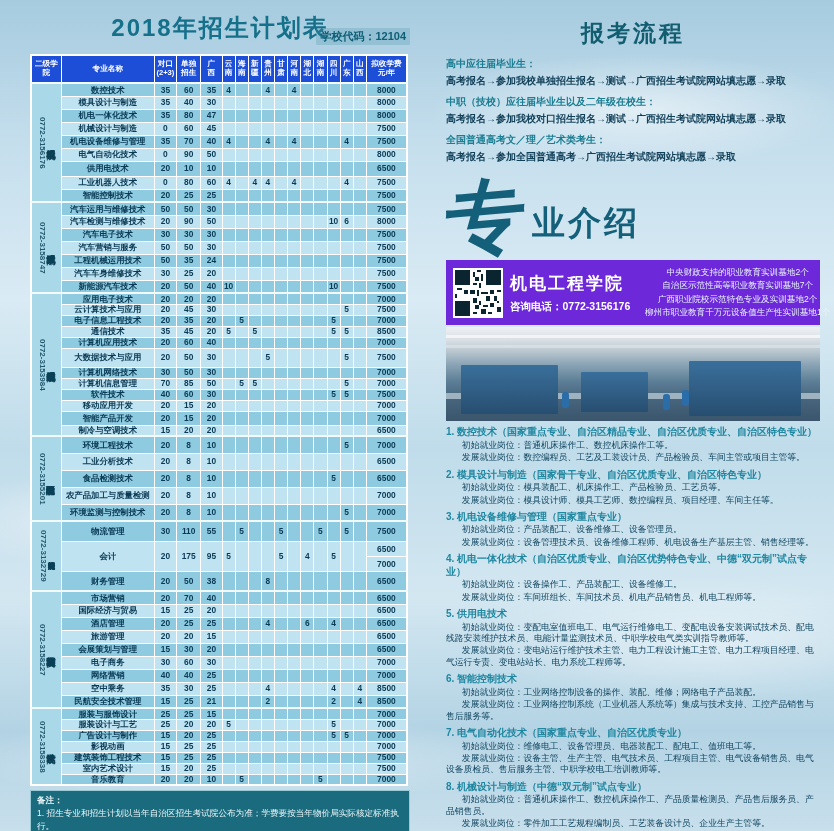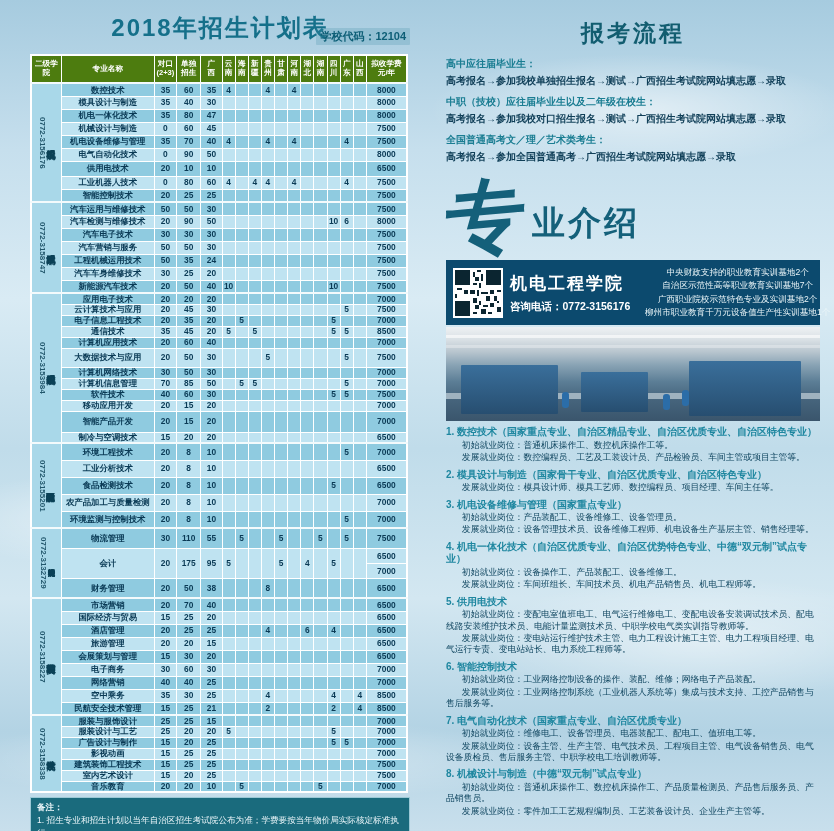--- a/index.html
+++ b/index.html
@@ -14,21 +14,21 @@
       linear-gradient(180deg,#a6cbdf 0%,#c6dfed 18%,#d9ebf4 36%,#c0dcea 54%,#d3e7f1 72%,#b3d3e4 88%,#c8dfec 100%);
   }
   .poster{position:relative;width:834px;height:831px;}
   
   .left{position:absolute;left:30px;top:12px;width:380px;}
   .title-row{position:relative;height:34px;}
   .title-row h1{margin:0;text-align:center;font-size:24px;letter-spacing:2px;color:#15708a;font-weight:bold;}
   .school-code{position:absolute;right:0;bottom:1px;font-size:11px;font-weight:bold;color:#0d5e76;background:rgba(66,142,166,.25);padding:1px 4px;border-radius:1px;}
   table.plan{border-collapse:collapse;table-layout:fixed;width:378px;margin-top:8px;border:2px solid #fff;}
   table.plan th,table.plan td{border:1px solid #fff;padding:0 1px;text-align:center;overflow:hidden;}
-  table.plan th{background:#4d7c0f;color:#fff;font-size:7.6px;line-height:1.15;font-weight:bold;height:26px;}
+  table.plan th{background:#1d4ed8;color:#fff;font-size:7.6px;line-height:1.15;font-weight:bold;height:26px;}
   table.plan td{font-size:8.4px;font-weight:bold;color:#0a3a55;line-height:1;}
   tr.ra td{background:#8fcbe0;}
   tr.rb td{background:#bfe3f1;}
   tr.gstart td{border-top:2px solid #f3fafc;}
   td.major{text-align:left;padding-left:3px;white-space:nowrap;}
   td.gcell{background:#a9d8e9 !important;vertical-align:middle;padding:0;}
   .gwrap{display:flex;flex-direction:row;align-items:center;justify-content:center;}
   .gname{writing-mode:vertical-rl;text-orientation:upright;font-weight:bold;color:#0b4157;letter-spacing:0;}
   .gphone{writing-mode:vertical-rl;text-orientation:mixed;font-weight:bold;color:#0b4157;opacity:.85;}
   td.fee.split{padding:0;}
@@ -38,21 +38,21 @@
   .notes .nt{font-weight:bold;}
   
   .right{position:absolute;left:446px;top:18px;width:374px;}
   .proc-title{margin:0;font-size:23px;letter-spacing:3px;color:#125d70;font-weight:bold;text-align:center;}
   .proc{margin-top:8px;}
   .ptype{font-size:10px;font-weight:bold;color:#1a7d92;margin:7px 0 3px;}
   .pflow{font-size:10px;font-weight:bold;color:#103f58;letter-spacing:0;}
   .intro{display:flex;align-items:flex-end;height:78px;margin:10px 0 8px;}
   .intro-big{font-size:80px;line-height:.85;color:#14607a;font-weight:bold;transform:skew(-6deg) rotate(-5deg);display:inline-block;}
   .intro-rest{font-size:33px;font-weight:bold;color:#14607a;letter-spacing:3px;margin:0 0 6px 6px;}
-  .banner{display:flex;align-items:center;gap:7px;background:#0c4a6e;padding:6px 7px;}
+  .banner{display:flex;align-items:center;gap:7px;background:#6d28d9;padding:6px 7px;}
   .qr{width:46px;height:46px;background:#fff;padding:2px;flex:0 0 auto;}
   .banner-mid{flex:0 0 auto;width:128px;color:#fff;}
   .college{font-size:17px;font-weight:bold;letter-spacing:2px;}
   .phone{font-size:10.5px;margin-top:5px;font-weight:bold;}
   .banner-achv{flex:1;font-size:8.6px;color:#eaf5f8;line-height:1.55;text-align:center;white-space:nowrap;}
   .photo{position:relative;height:94px;margin-top:2px;overflow:hidden;
     background:linear-gradient(180deg,#eef1f3 0%,#d8dfe4 14%,#b9c6cf 26%,#8aa4b5 40%,#5c7e96 58%,#47667e 75%,#3a556c 100%);}
   .ph-beam{position:absolute;left:0;right:0;height:3px;background:rgba(255,255,255,.6);}
   .ph-machine{position:absolute;background:linear-gradient(180deg,#3a6f9b,#274e70);border-radius:1px;}
   .ph-rail{position:absolute;left:0;right:0;bottom:24%;height:6px;background:#9fb2bf;}
@@ -593,21 +593,21 @@
             <td></td>
             <td></td>
             <td></td>
             <td></td>
             <td></td>
             <td></td>
             <td></td>
             <td></td>
             <td class="fee">7000</td>
           </tr>
-          <tr class="ra" style="height: 21px;">
+          <tr class="ra" style="height: 14px;">
             <td class="major">智能产品开发</td>
             <td>20</td>
             <td>15</td>
             <td>20</td>
             <td></td>
             <td></td>
             <td></td>
             <td></td>
             <td></td>
             <td></td>
@@ -1182,20 +1182,21 @@
     </div>
 
     <div class="majors" id="majors">
         <div class="mi">
           <div class="mt">1. 数控技术（国家重点专业、自治区精品专业、自治区优质专业、自治区特色专业）</div>
           <p>初始就业岗位：普通机床操作工、数控机床操作工等。</p>
           <p>发展就业岗位：数控编程员、工艺及工装设计员、产品检验员、车间主管或项目主管等。</p>
         </div>
         <div class="mi">
           <div class="mt">2. 模具设计与制造（国家骨干专业、自治区优质专业、自治区特色专业）</div>
+          <p>初始就业岗位：模具装配工、机床操作工、产品检验员、工艺员等。</p>
           <p>发展就业岗位：模具设计师、模具工艺师、数控编程员、项目经理、车间主任等。</p>
         </div>
         <div class="mi">
           <div class="mt">3. 机电设备维修与管理（国家重点专业）</div>
           <p>初始就业岗位：产品装配工、设备维修工、设备管理员。</p>
           <p>发展就业岗位：设备管理技术员、设备维修工程师、机电设备生产基层主管、销售经理等。</p>
         </div>
         <div class="mi">
           <div class="mt">4. 机电一体化技术（自治区优质专业、自治区优势特色专业、中德“双元制”试点专业）</div>
           <p>初始就业岗位：设备操作工、产品装配工、设备维修工。</p>

